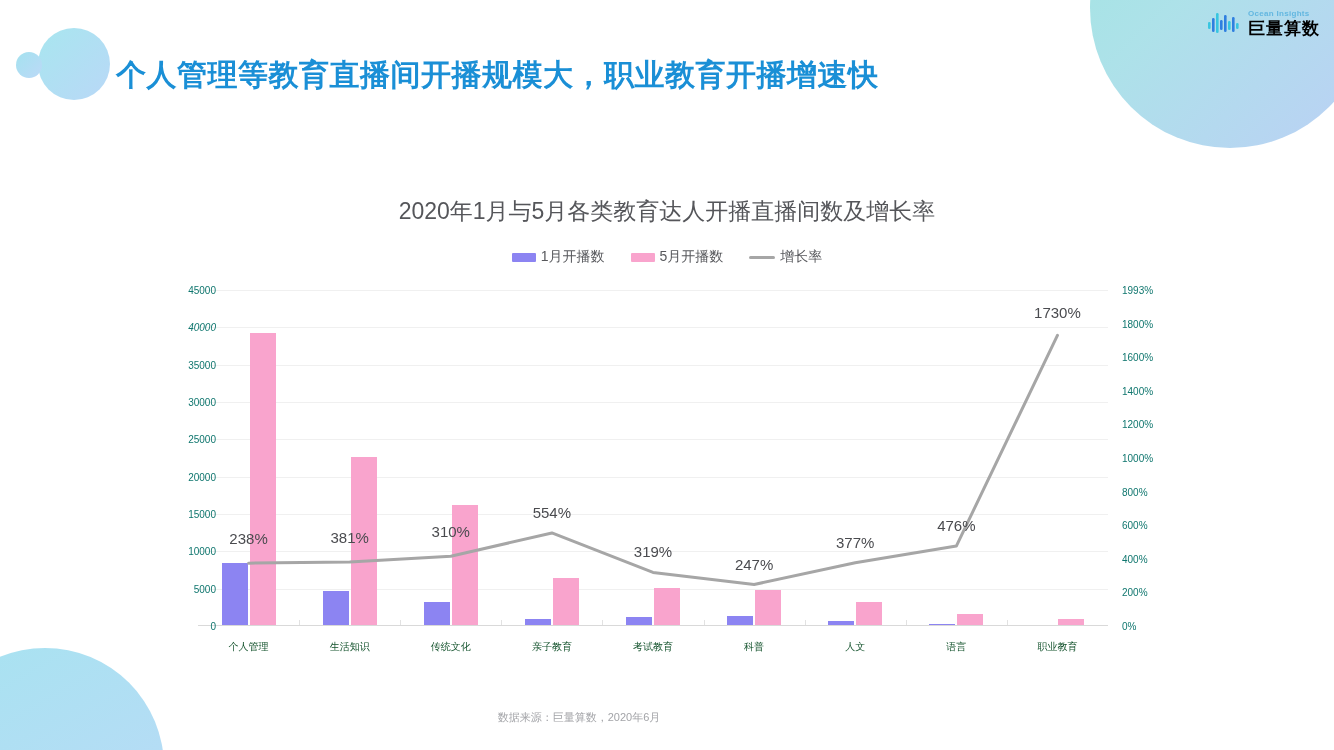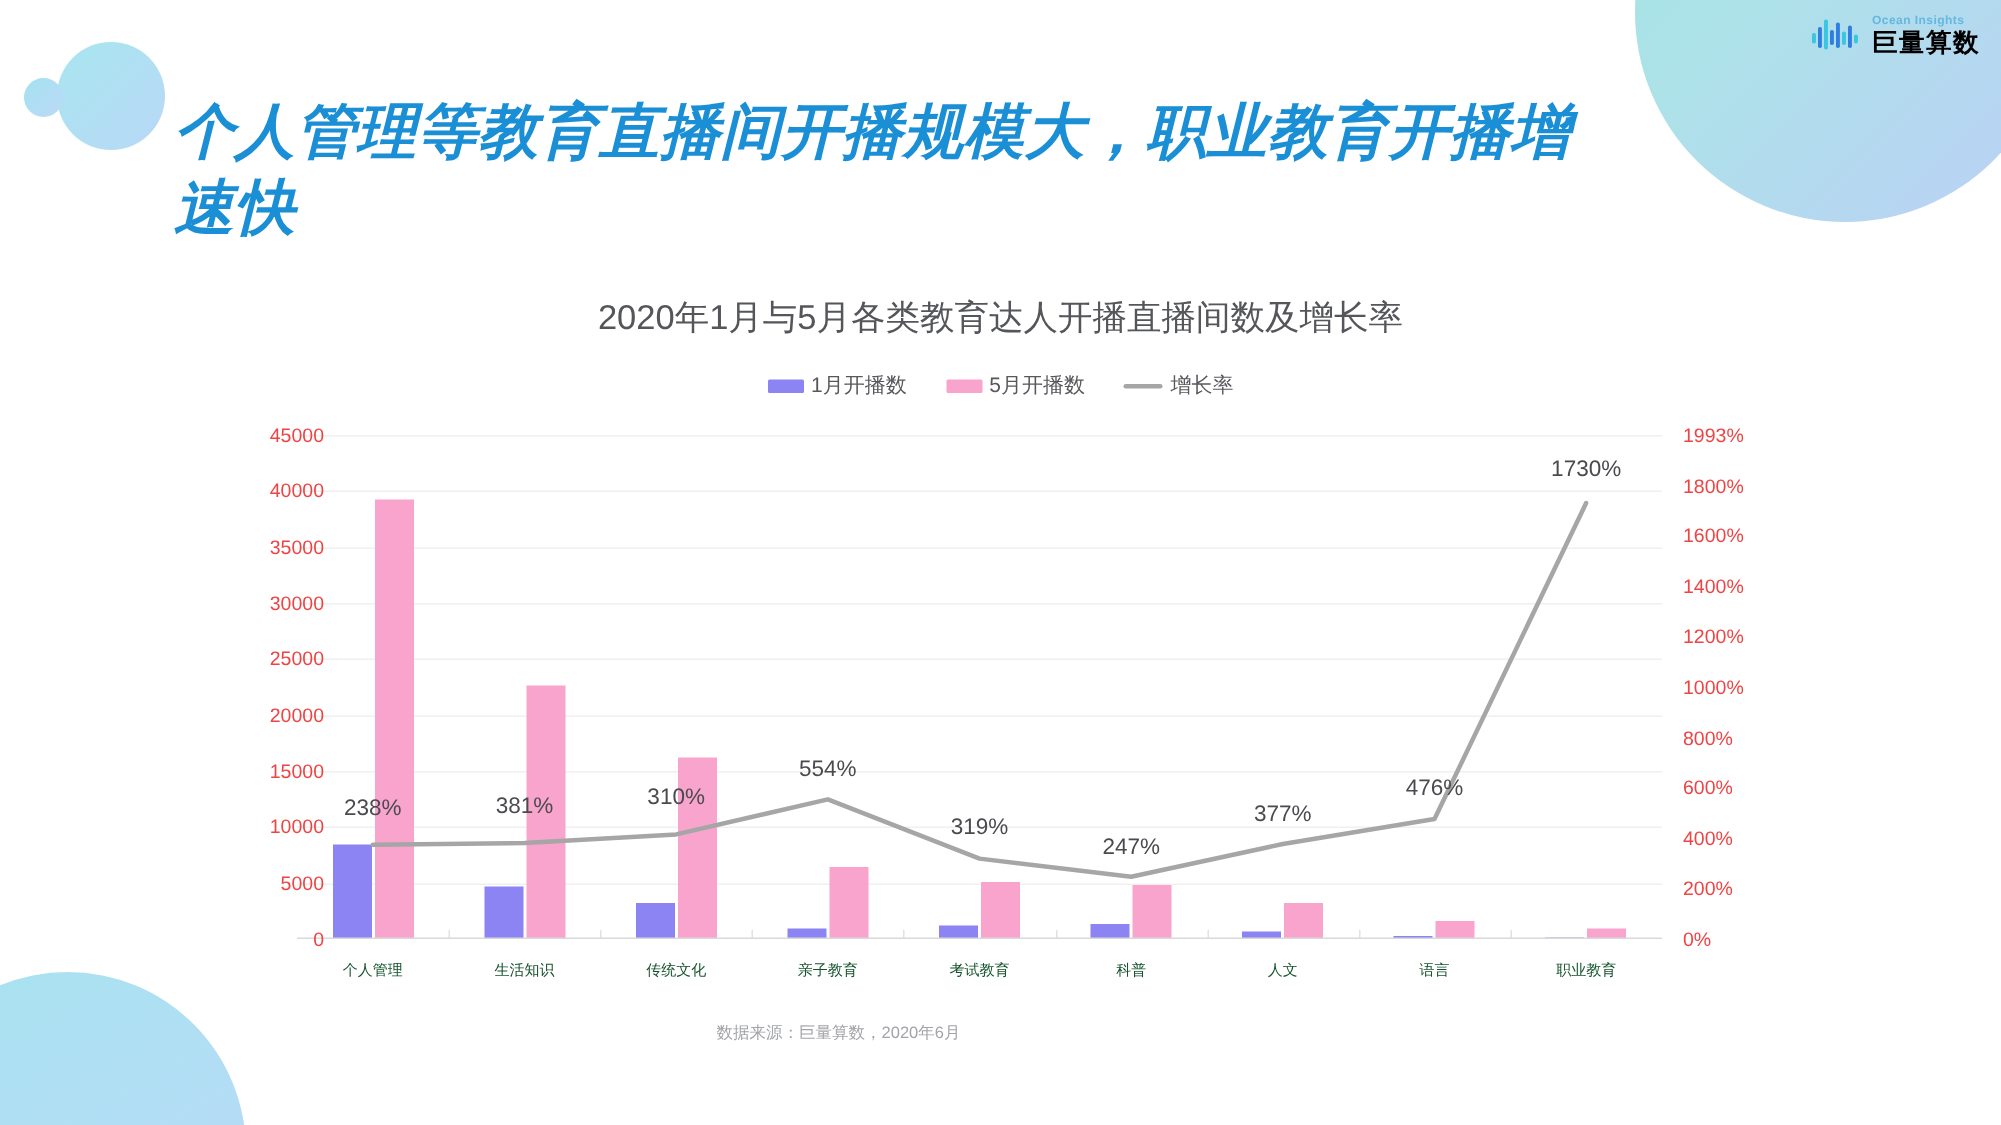--- a/index.html
+++ b/index.html
@@ -50,22 +50,22 @@
     font-size: 8px; color: #63b7e0; letter-spacing: .3px;
     margin-bottom: 2px; font-weight: 700;
   }
   #brand-logo-name {
     font-size: 17px; color: #2f7fe0; font-weight: 700; letter-spacing: 1px;
   }
 
   
   #page-title {
     position: absolute; left: 116px; top: 36px; width: 960px;
-    font-size: 40px; font-weight: 700; color: #1a8fd6;
-    line-height: 1.28; letter-spacing: .5px; font-style: italic;
+    font-size: 30px; font-weight: 700; color: #1a8fd6;
+    line-height: 1.28; letter-spacing: .5px;
   }
 
   
   #chart-title {
     position: absolute; left: 0; top: 196px; width: 1334px;
     text-align: center; font-size: 23px; color: #55565a;
   }
   #chart-legend {
     position: absolute; left: 0; top: 248px; width: 1334px;
     display: flex; justify-content: center; align-items: center; gap: 26px;
@@ -89,21 +89,21 @@
   #axis-baseline {
     position: absolute; left: 0; width: 100%; bottom: 0;
     height: 1px; background: #d9d9d9;
   }
   .tick-sep {
     position: absolute; bottom: 0; width: 1px; height: 6px; background: #e2e2e2;
   }
 
   
   .axis-label {
-    position: absolute; font-size: 13px; color: #ef4444;
+    position: absolute; font-size: 10px; color: #0f766e;
     white-space: nowrap; transform: translateY(-50%);
   }
   .axis-label-left { right: 1118px; text-align: right; }
   .axis-label-right { left: 1122px; text-align: left; }
 
   
   .cat-label {
     position: absolute; top: 640px; font-size: 10px; color: #14532d;
     text-align: center; transform: translateX(-50%); white-space: nowrap;
   }
@@ -118,22 +118,22 @@
   
   #growth-line-svg {
     position: absolute; inset: 0; overflow: visible;
   }
   .point-label {
     position: absolute; font-size: 15px; color: #4a4b4f;
     white-space: nowrap; transform: translate(-50%, -100%);
   }
 
   #chart-source {
-    position: absolute; left: 0; top: 681px; width: 1118px;
-    text-align: center; font-size: 11px; color: #a3a4a8;
+    position: absolute; left: 0; top: 710px; width: 1118px;
+    text-align: center; font-size: 11px; color: #a3a4a8; padding-left: 20px;
   }
 </style>
 </head>
 <body>
 
 <div class="deco" id="deco-circle-topright"></div>
 <div class="deco" id="deco-circle-topleft-large"></div>
 <div class="deco" id="deco-circle-topleft-small"></div>
 <div class="deco" id="deco-circle-bottomleft"></div>
 
@@ -220,21 +220,21 @@
 <div id="chart-source">数据来源：巨量算数，2020年6月</div>
 
 <div class="axis-label axis-label-left" style="top: 626px;">0</div>
 <div class="axis-label axis-label-left" style="top: 588.667px;">5000</div>
 <div class="axis-label axis-label-left" style="top: 551.333px;">10000</div>
 <div class="axis-label axis-label-left" style="top: 514px;">15000</div>
 <div class="axis-label axis-label-left" style="top: 476.667px;">20000</div>
 <div class="axis-label axis-label-left" style="top: 439.333px;">25000</div>
 <div class="axis-label axis-label-left" style="top: 402px;">30000</div>
 <div class="axis-label axis-label-left" style="top: 364.667px;">35000</div>
-<div class="axis-label axis-label-left" style="top: 327.333px;">40000</div>
+<div class="axis-label axis-label-left" style="top: 327.333px; font-style: italic;">40000</div>
 <div class="axis-label axis-label-left" style="top: 290px;">45000</div>
 <div class="axis-label axis-label-right" style="top: 626px;">0%</div>
 <div class="axis-label axis-label-right" style="top: 592.4px;">200%</div>
 <div class="axis-label axis-label-right" style="top: 558.8px;">400%</div>
 <div class="axis-label axis-label-right" style="top: 525.2px;">600%</div>
 <div class="axis-label axis-label-right" style="top: 491.6px;">800%</div>
 <div class="axis-label axis-label-right" style="top: 458px;">1000%</div>
 <div class="axis-label axis-label-right" style="top: 424.4px;">1200%</div>
 <div class="axis-label axis-label-right" style="top: 390.8px;">1400%</div>
 <div class="axis-label axis-label-right" style="top: 357.2px;">1600%</div>

